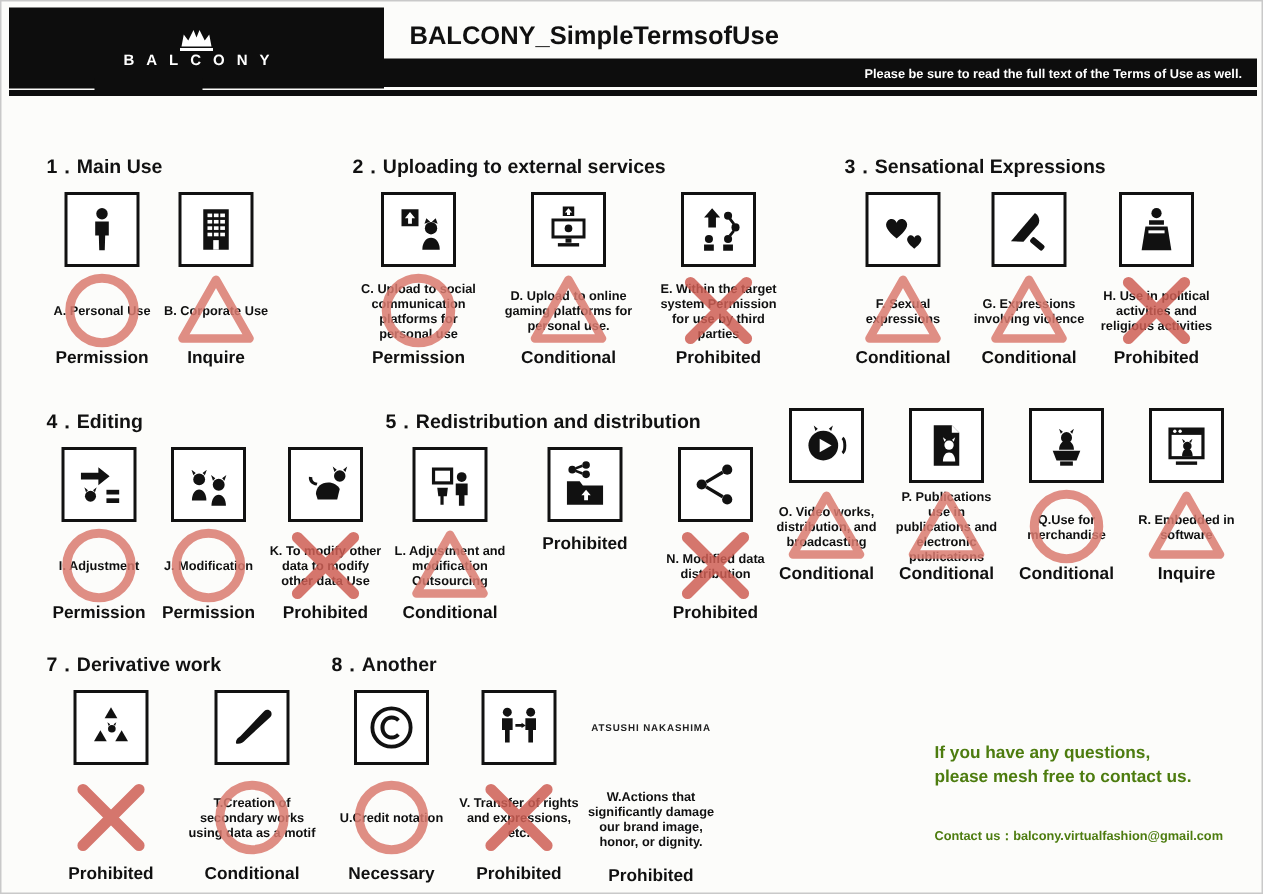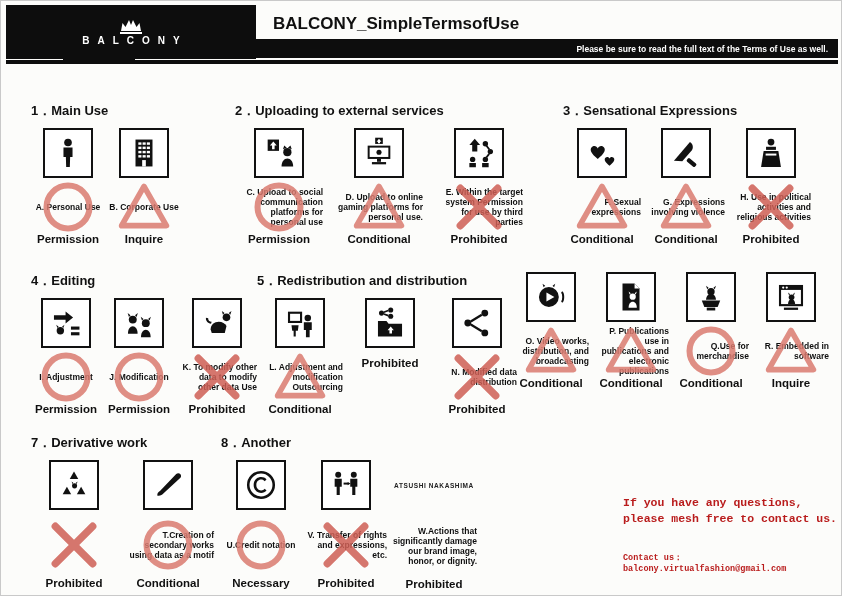--- a/index.html
+++ b/index.html
@@ -14,35 +14,35 @@
   .subtitle-bar{position:absolute;left:255px;top:38px;width:582px;height:19px;background:#0d0d0d;color:#fff;
     display:flex;align-items:center;justify-content:flex-end;padding-right:10px;box-sizing:border-box;
     font-size:8.5px;font-weight:bold;}
   .top-rule{position:absolute;left:5px;top:59px;width:832px;height:4px;background:#0d0d0d;}
   .redaction{position:absolute;left:62px;top:51px;width:72px;height:10px;background:#0d0d0d;}
 
   
   .section{position:absolute;margin-top:15px;}
   .sec-heading{font-size:13px;font-weight:bold;color:#111;margin:0 0 8px 0;white-space:nowrap;}
   .items{display:flex;align-items:flex-start;}
-  .item{display:flex;flex-direction:column;align-items:center;text-align:right;}
+  .item{display:flex;flex-direction:column;align-items:center;text-align:center;}
   .icon-box{width:46px;height:46px;border:2.5px solid #111;background:#fff;box-sizing:content-box;
     display:flex;align-items:center;justify-content:center;margin-bottom:6px;}
   .icon-box svg{width:34px;height:34px;fill:#111;}
   .no-icon{height:51px;margin-bottom:6px;display:flex;align-items:center;justify-content:center;
     font-size:6.5px;font-weight:bold;letter-spacing:.6px;color:#222;}
   .label-wrap{position:relative;height:46px;width:100%;display:flex;align-items:center;justify-content:center;}
   .row3 .label-wrap{height:58px;}
   .label{font-size:8.5px;font-weight:bold;line-height:1.18;color:#101010;position:relative;z-index:1;}
   .marker{position:absolute;left:50%;top:50%;transform:translate(-50%,-50%);width:56px;height:56px;
     pointer-events:none;opacity:.85;z-index:2;}
   .status{font-size:11.5px;font-weight:bold;color:#101010;margin-top:3px;}
 
   
-  .contact{position:absolute;left:622px;top:494px;color:#b91c1c;font-family:Liberation Mono, monospace;}
+  .contact{position:absolute;left:622px;top:494px;color:#4d7c0f;}
   .contact .big{font-size:11.5px;font-weight:bold;line-height:1.35;}
   .contact .email{font-size:8.5px;font-weight:bold;margin-top:26px;}
 </style>
 </head>
 <body>
 
 <div class="page">
 
   <div class="logo-block">
     <span class="logo-mark">

